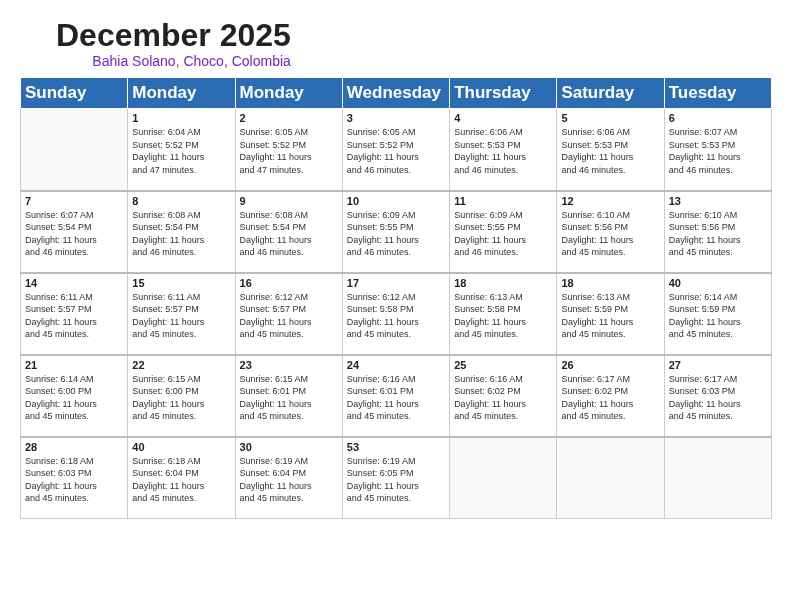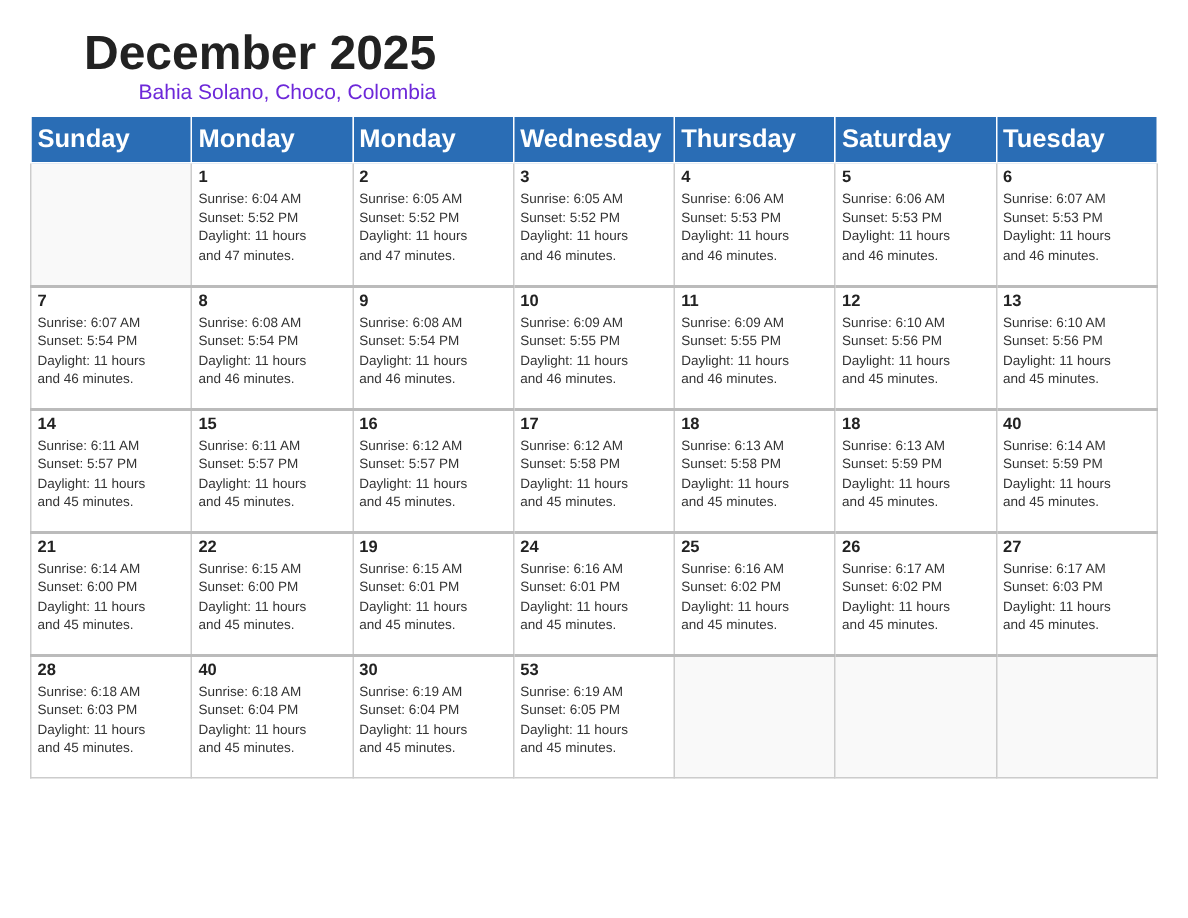--- a/index.html
+++ b/index.html
@@ -215,21 +215,21 @@
         <tr class="week-row">
           <td>
             <span class="day-num">21</span>
             <div class="day-info">Sunrise: 6:14 AM<br>Sunset: 6:00 PM<br>Daylight: 11 hours<br>and 45 minutes.</div>
           </td>
           <td>
             <span class="day-num">22</span>
             <div class="day-info">Sunrise: 6:15 AM<br>Sunset: 6:00 PM<br>Daylight: 11 hours<br>and 45 minutes.</div>
           </td>
           <td>
-            <span class="day-num">19</span>
+            <span class="day-num">23</span>
             <div class="day-info">Sunrise: 6:15 AM<br>Sunset: 6:01 PM<br>Daylight: 11 hours<br>and 45 minutes.</div>
           </td>
           <td>
             <span class="day-num">24</span>
             <div class="day-info">Sunrise: 6:16 AM<br>Sunset: 6:01 PM<br>Daylight: 11 hours<br>and 45 minutes.</div>
           </td>
           <td>
             <span class="day-num">25</span>
             <div class="day-info">Sunrise: 6:16 AM<br>Sunset: 6:02 PM<br>Daylight: 11 hours<br>and 45 minutes.</div>
           </td>

